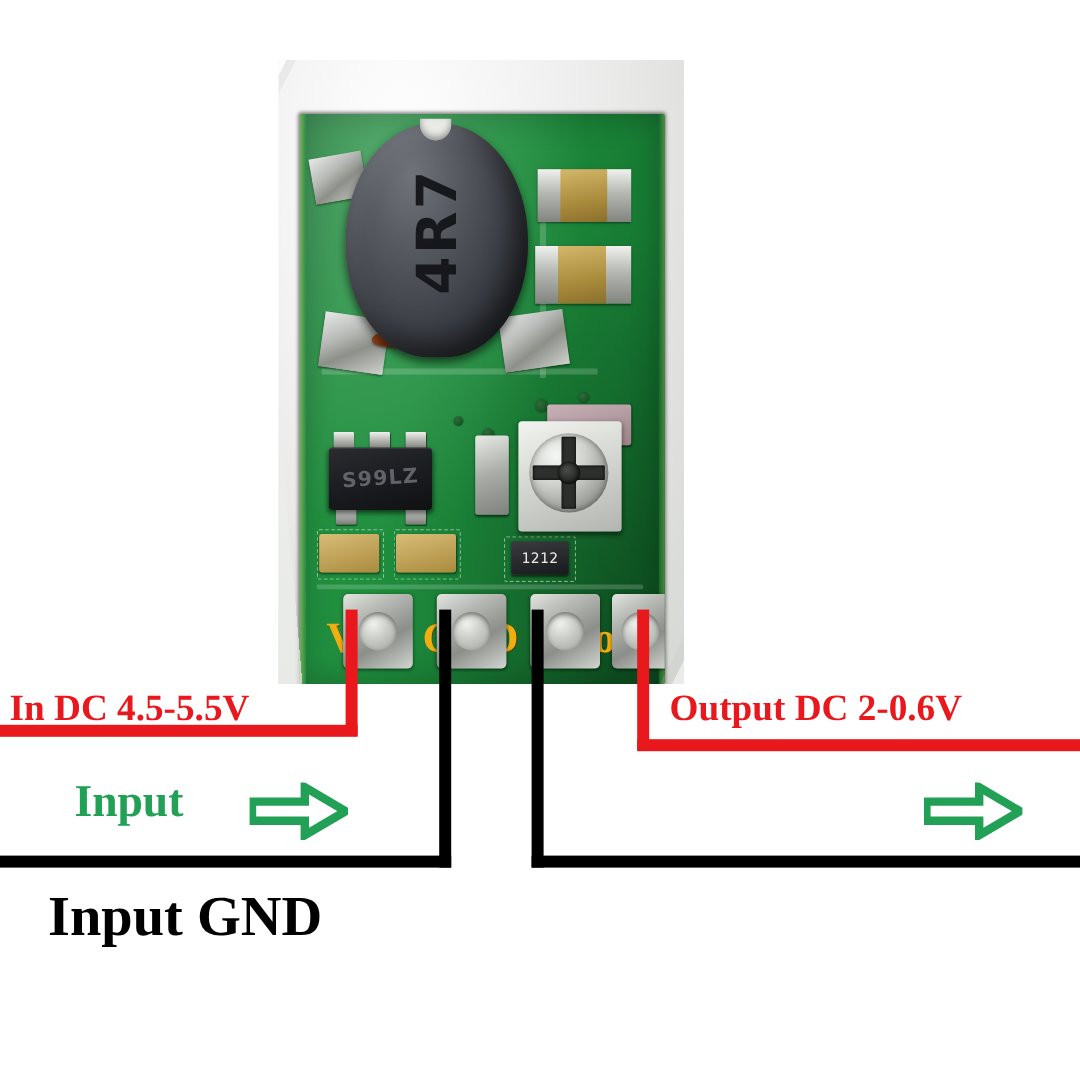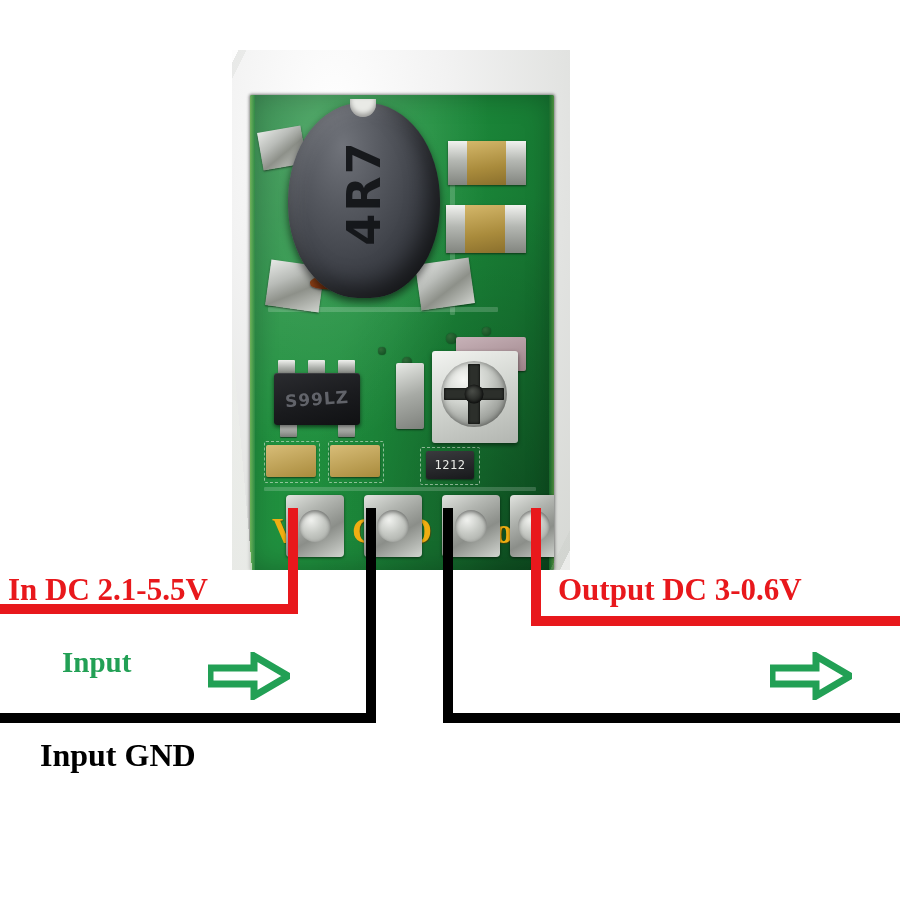--- a/index.html
+++ b/index.html
@@ -152,22 +152,22 @@
     white-space:nowrap;
   }
 
   
   .ln{position:absolute;background:#000;}
   .ln.red{background:#e8181c;}
 
   
   .anno{position:absolute;white-space:nowrap;font-family:"Liberation Serif", serif;font-weight:bold;}
   .anno.red{color:#e8181c;font-size:31px;}
-  .anno.green{color:#22a055;font-size:29px;}
-  .anno.black{color:#000;font-size:32px;}
+  .anno.green{color:#22a055;font-size:38px;}
+  .anno.black{color:#000;font-size:47px;}
 
   .arrow{position:absolute;}
 </style>
 </head>
 <body>
 
 <div id="stage">
 
   <div class="photo">
 
@@ -264,23 +264,23 @@
 
   <div class="ln red" style="left:531px;top:508px;width:10px;height:117px;"></div>
   <div class="ln red" style="left:531px;top:616px;width:369px;height:10px;"></div>
 
   <div class="ln" style="left:366px;top:508px;width:10px;height:215px;"></div>
   <div class="ln" style="left:0px;top:713px;width:376px;height:10px;"></div>
 
   <div class="ln" style="left:443px;top:508px;width:10px;height:215px;"></div>
   <div class="ln" style="left:443px;top:713px;width:457px;height:10px;"></div>
 
-  <div class="anno red" style="left:8px;top:572px;">In DC 2.1-5.5V</div>
-
-  <div class="anno red" style="left:558px;top:572px;">Output DC 3-0.6V</div>
+  <div class="anno red" style="left:8px;top:572px;">In DC 4.5-5.5V</div>
+
+  <div class="anno red" style="left:558px;top:572px;">Output DC 2-0.6V</div>
 
   <div class="anno green" style="left:62px;top:646px;">Input</div>
 
   <div class="arrow" style="left:208px;top:652px;">
     <svg width="82" height="48" viewBox="0 0 82 48">
       <path d="M2 16 H46 V4 L80 24 L46 44 V32 H2 Z" fill="none" stroke="#22a055" stroke-width="7" stroke-linejoin="miter"></path>
     </svg>
   </div>
 
 

